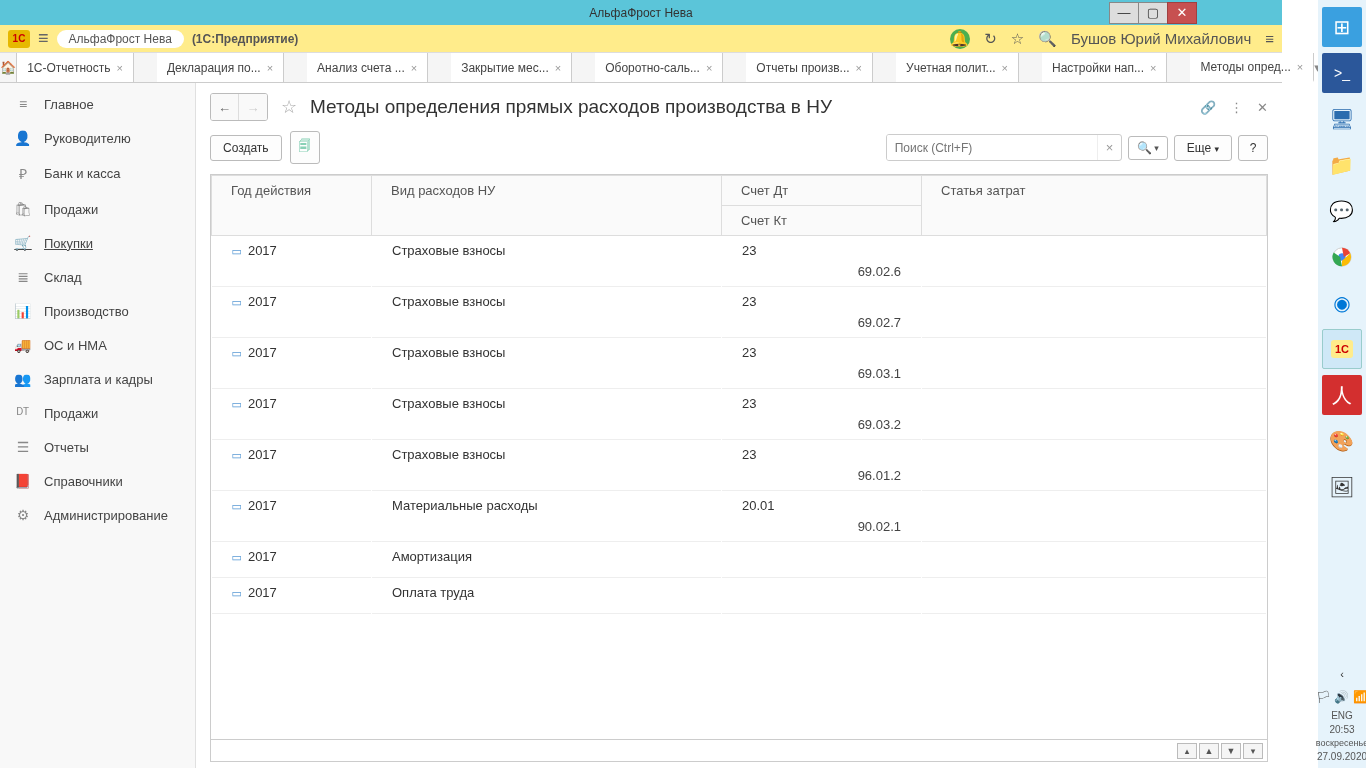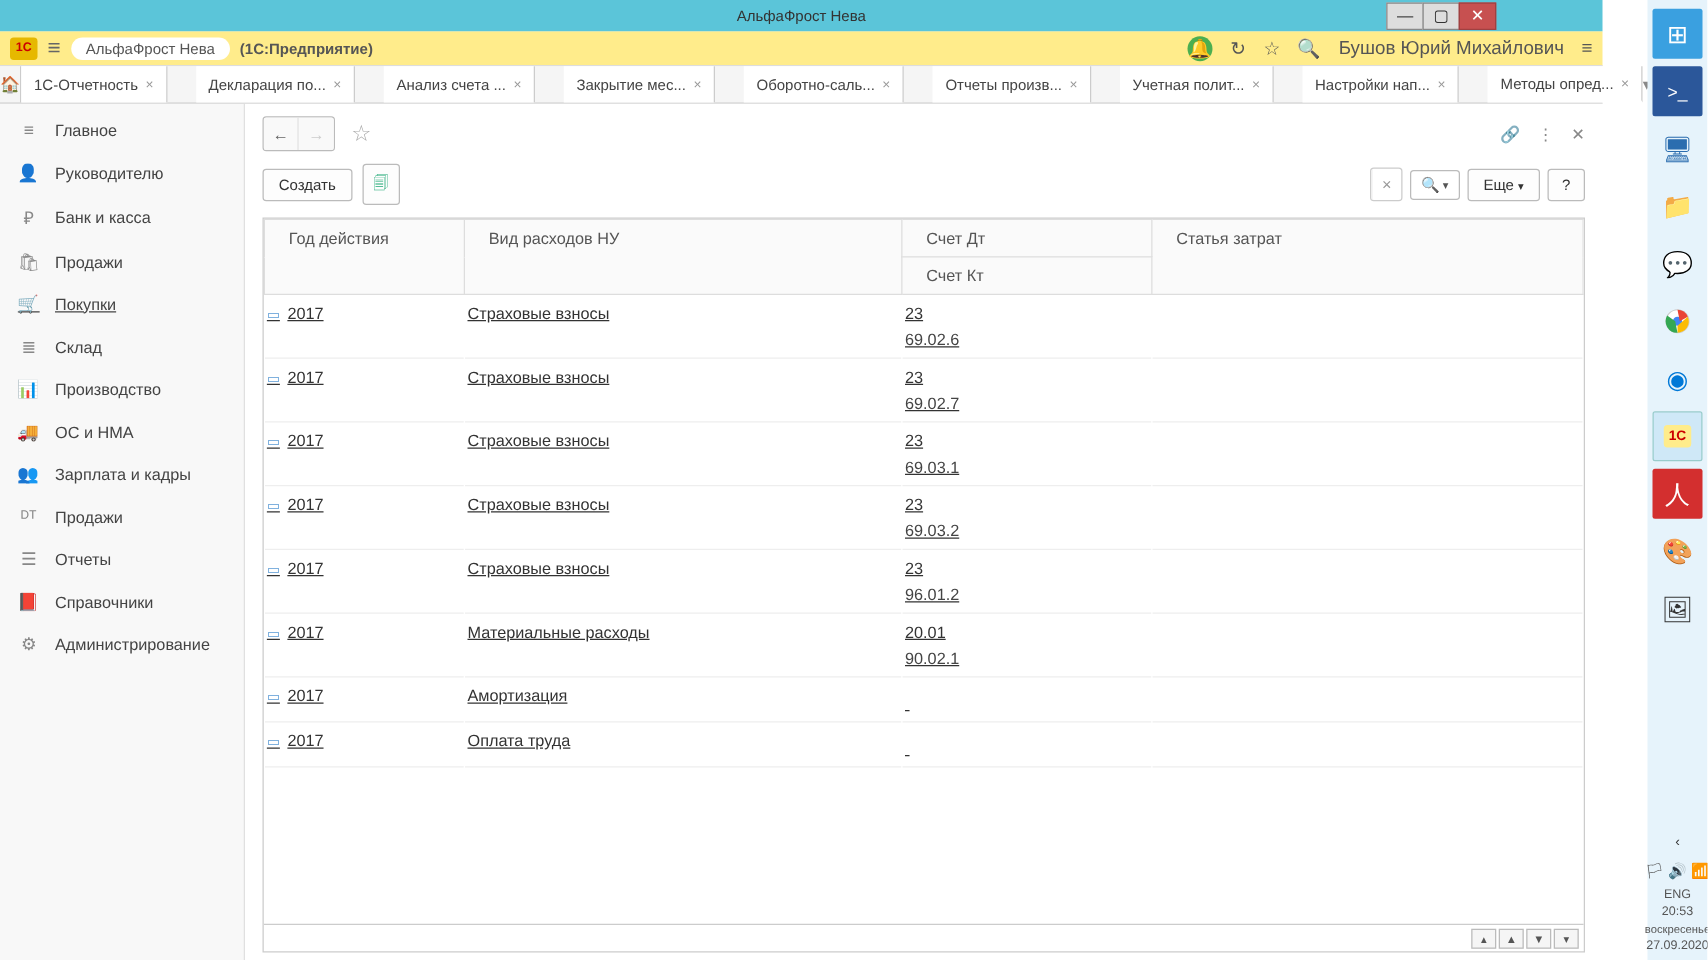--- a/index.html
+++ b/index.html
@@ -58,23 +58,23 @@
 .search-box { display: flex; border: 1px solid #ccc; border-radius: 3px; overflow: hidden; }
 .search-input { border: none; padding: 5px 8px; font-size: 12px; width: 210px; outline: none; color: #999; }
 .search-x { padding: 5px 8px; color: #999; border-left: 1px solid #eee; }
 .search-mag { border: 1px solid #bbb; border-radius: 3px; padding: 4px 8px; display: flex; align-items: center; gap: 2px; font-size: 12px; color: #555; }
 
 
 .tbl-wrap { flex: 1; border: 1px solid #ccc; overflow: hidden; display: flex; flex-direction: column; }
 .tbl { width: 100%; border-collapse: collapse; font-size: 13px; }
 .tbl thead td { background: #fafafa; border: 1px solid #ddd; padding: 7px 19px; color: #555; vertical-align: top; }
 .tbl tbody tr { border-bottom: 1px solid #eee; }
-.tbl tbody td { padding: 7px 2px; vertical-align: top; border-right: 1px solid transparent; text-decoration: underline; }
+.tbl tbody td { padding: 7px 20px; vertical-align: top; border-right: 1px solid transparent; }
 .row-ico { color: #5b9bd5; font-size: 11px; margin-right: 6px; }
-.sub-cell { color: #444; padding-top: 6px; display: block; }
+.sub-cell { color: #444; padding-top: 6px; display: block; text-align: right; }
 
 .tbl-footer { height: 22px; border-top: 1px solid #ccc; display: flex; justify-content: flex-end; align-items: center; gap: 2px; padding-right: 4px; }
 .foot-btn { width: 20px; height: 16px; border: 1px solid #bbb; background: #f5f5f5; font-size: 9px; display: flex; align-items: center; justify-content: center; color: #555; }
 
 
 .win-taskbar { position: absolute; right: 0; top: 0; width: 48px; height: 768px; background: #e6f3fb; display: flex; flex-direction: column; align-items: center; padding-top: 4px; }
 .tb-item { width: 40px; height: 40px; margin: 3px 0; display: flex; align-items: center; justify-content: center; font-size: 20px; border-radius: 2px; }
 .tb-item.sel { background: #cfe8f7; border: 1px solid #9cc; }
 .tb-spacer { flex: 1; }
 .tb-tray { font-size: 10px; color: #555; text-align: center; line-height: 1.4; padding: 4px 0; }
@@ -214,32 +214,34 @@
   </div>
 
   <div class="content">
 
     <div class="page-head">
       <div class="nav-btns">
         <div class="nav-btn">←</div>
         <div class="nav-btn" style="color:#ccc;">→</div>
       </div>
       <div class="star-btn">☆</div>
+      <div class="page-title">Методы определения прямых расходов производства в НУ</div>
       <div class="page-head-right">
         <span>🔗</span>
         <span>⋮</span>
         <span>✕</span>
       </div>
     </div>
 
     <div class="toolbar">
       <button class="btn">Создать</button>
       <button class="btn btn-ico"><span style="color:#2a7;">🗐</span></button>
       <div class="search-wrap">
         <div class="search-box">
+          <input class="search-input" placeholder="Поиск (Ctrl+F)" style="">
           <div class="search-x">×</div>
         </div>
         <div class="search-mag">🔍 <span style="font-size:9px;">▾</span></div>
         <button class="btn"><span>Еще</span> <span style="font-size:9px;">▾</span></button>
         <button class="btn btn-ico">?</button>
       </div>
     </div>
 
     <div class="tbl-wrap">
       <table class="tbl">

